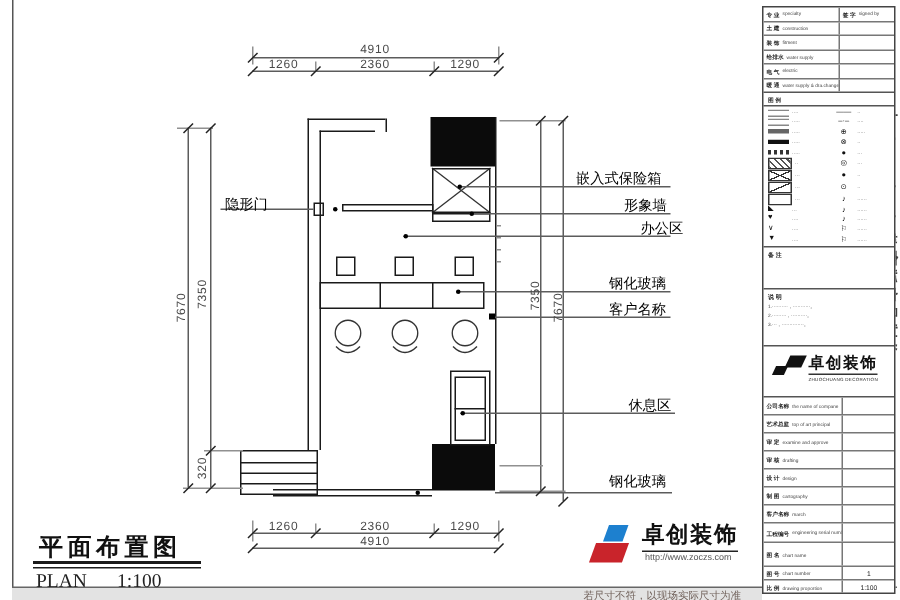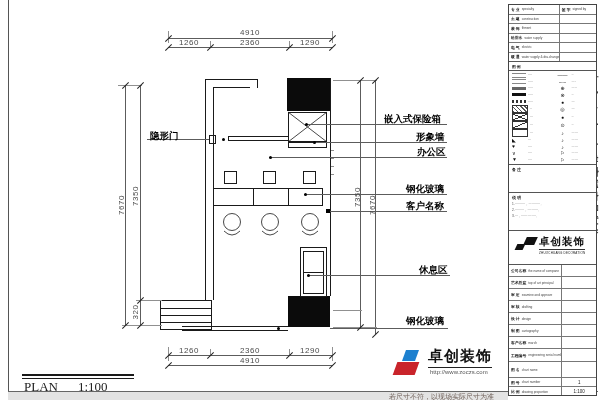--- a/index.html
+++ b/index.html
@@ -12,21 +12,21 @@
   .ext{background:#909090;}         
   .tick{position:absolute;width:9px;height:1px;background:#222;transform:rotate(-45deg);}
   .dot{position:absolute;width:3px;height:3px;background:#000;border-radius:50%;}
   .sqdot{position:absolute;width:4px;height:4px;background:#000;}
   .rect{position:absolute;border:1px solid #1a1a1a;box-sizing:border-box;background:transparent;}
   .fill{position:absolute;background:#0b0b0b;}
   
   .dimtext{position:absolute;font-size:8px;color:#4a4a4a;letter-spacing:.5px;transform:translateX(-50%);white-space:nowrap;}
   .vdim{position:absolute;font-size:8px;color:#4a4a4a;letter-spacing:.5px;white-space:nowrap;
         transform:translate(-50%,-50%) rotate(-90deg);}
-  .plabel{position:absolute;font-size:9.5px;color:#000;white-space:nowrap;font-weight:bold;}
+  .plabel{position:absolute;font-size:9.5px;color:#000;white-space:nowrap;}
   .plan-title{position:absolute;left:26px;top:355px;font-size:16px;font-weight:bold;color:#111;letter-spacing:3px;}
   .plan-scale{position:absolute;font-family:"Liberation Serif",serif;font-size:13px;color:#222;text-decoration:underline;}
   
   .footer-strip{position:absolute;left:8px;top:392px;width:500px;height:8px;background:#e3e3e3;}
   .footer-note{position:absolute;right:14px;top:0;font-size:7px;color:#70615a;white-space:nowrap;}
   
   .brand{position:absolute;left:392px;top:346px;width:115px;height:34px;}
   .brand .blue{position:absolute;left:12px;top:4px;width:13px;height:11px;background:#1d80cf;transform:skewX(-20deg);}
   .brand .red{position:absolute;left:3px;top:16px;width:22px;height:13px;background:#c9242b;transform:skewX(-20deg);}
   .brand .bname{position:absolute;left:36px;top:1px;font-size:15px;font-weight:bold;color:#111;letter-spacing:1px;}
@@ -209,26 +209,27 @@
   <span class="dimtext" style="left:250px;top:356px">4910</span>
   <span class="vdim" style="left:121px;top:205px">7670</span>
   <span class="vdim" style="left:135px;top:196px">7350</span>
   <span class="vdim" style="left:135px;top:312px">320</span>
   <span class="vdim" style="left:357px;top:197px">7350</span>
   <span class="vdim" style="left:372px;top:205px">7670</span>
 
   <span class="plabel" style="left:150px;top:130px">隐形门</span>
   <span class="plabel" style="left:384px;top:113px">嵌入式保险箱</span>
   <span class="plabel" style="left:416px;top:131px">形象墙</span>
-  <span class="plabel" style="left:417px;top:146px">办公区</span>
+  <span class="plabel" style="left:427px;top:146px">办公区</span>
   <span class="plabel" style="left:406px;top:183px">钢化玻璃</span>
   <span class="plabel" style="left:406px;top:200px">客户名称</span>
   <span class="plabel" style="left:419px;top:264px">休息区</span>
   <span class="plabel" style="left:406px;top:315px">钢化玻璃</span>
 
+  <div class="plan-title">平面布置图</div>
   <div class="hl" style="left:22px;top:374px;width:112px;height:2px"></div>
   <div class="hl" style="left:22px;top:378px;width:112px"></div>
   <span class="plan-scale" style="left:24px;top:379px">PLAN</span>
   <span class="plan-scale" style="left:78px;top:379px">1:100</span>
 
   <div class="footer-strip">
     <span class="footer-note">若尺寸不符，以现场实际尺寸为准</span>
   </div>
 
   <div class="brand">

